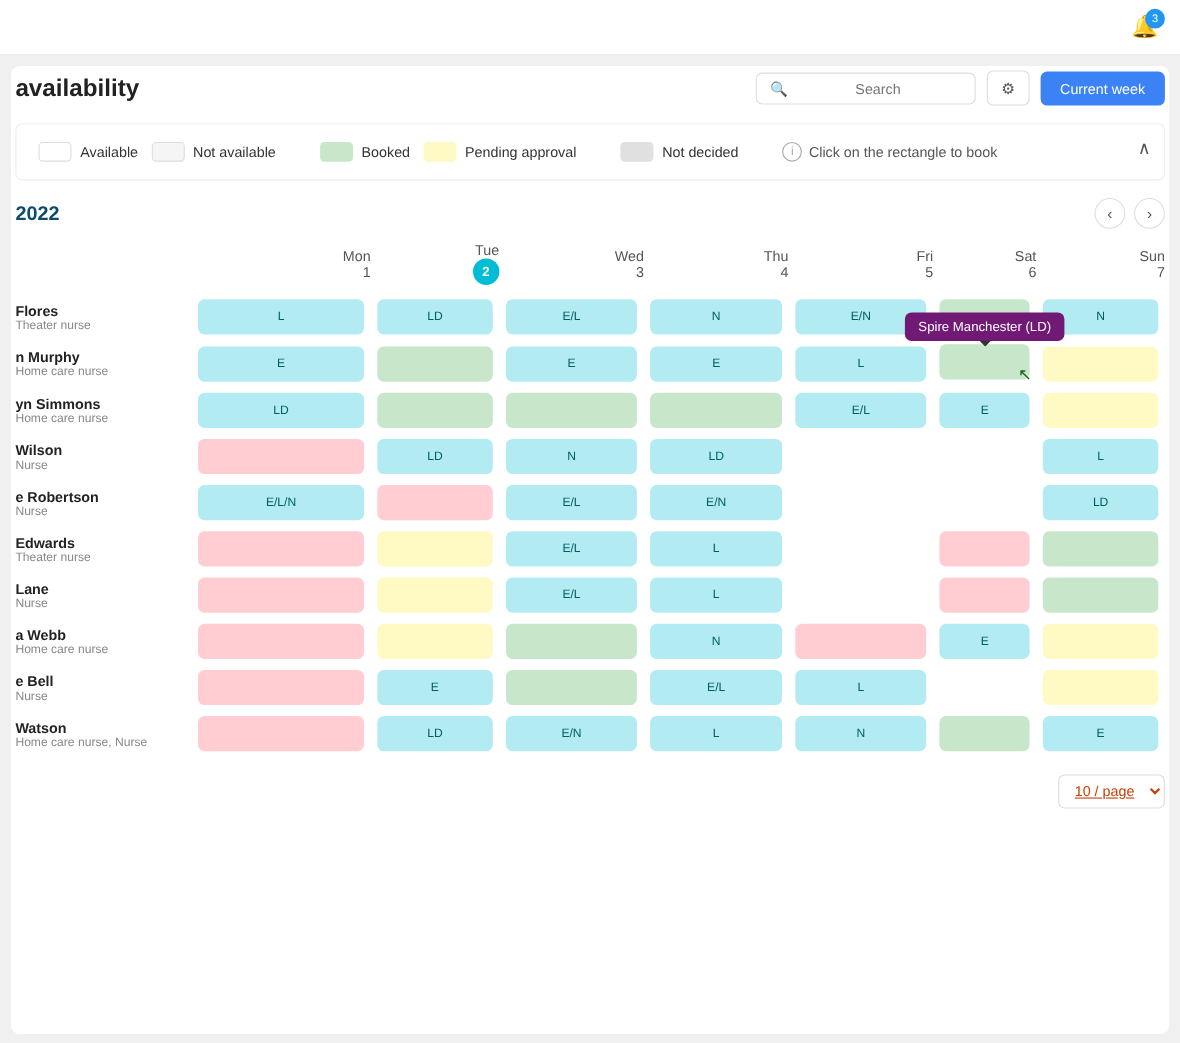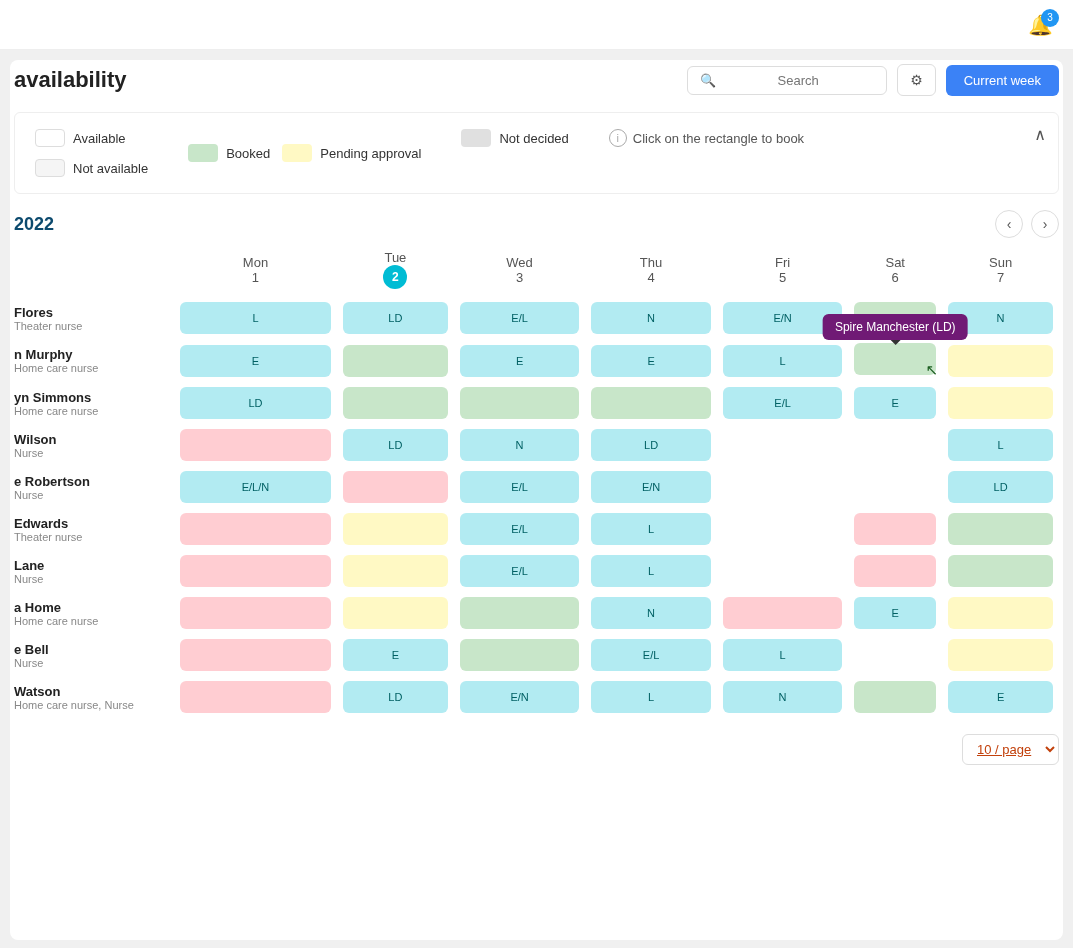--- a/index.html
+++ b/index.html
@@ -204,21 +204,21 @@
       align-items: center;
       justify-content: center;
     }
 
     .calendar-table {
       width: 100%;
       border-collapse: collapse;
     }
 
     .calendar-table th {
-      text-align: center;
+      text-align: right;
       font-weight: 500;
       color: #555;
       padding-bottom: 8px;
       font-size: 13px;
     }
 
     .day-num {
       font-size: 13px;
       color: #555;
     }
@@ -344,21 +344,21 @@
         <input type="text" placeholder="Search" style="">
       </div>
       <button class="filter-btn">⚙</button>
       <button class="current-week-btn">Current week</button>
     </div>
   </div>
 
   <div class="legend-section">
     <button class="legend-collapse">∧</button>
     <div class="legend-grid">
-      <div style="display:flex;flex-direction:column;gap:12px;">
+      <div style="display:flex;gap:12px;">
         <div class="legend-item">
           <div class="legend-box legend-available"></div>
           <span>Available</span>
         </div>
         <div class="legend-item">
           <div class="legend-box" style="background:#f5f5f5;border:1px solid #ddd;"></div>
           <span>Not available</span>
         </div>
       </div>
       <div style="display:flex;flex-direction:row;gap:12px;">
@@ -619,21 +619,21 @@
             </td>
             <td class="cell">
               <div class="shift-block shift-pink"></div>
             </td>
             <td class="cell">
               <div class="shift-block shift-green"></div>
             </td>
           </tr>
           <tr>
             <td class="name-col">
-              <div class="nurse-name">a Home</div>
+              <div class="nurse-name">a Webb</div>
               <div class="nurse-role">Home care nurse</div>
             </td>
             <td class="cell">
               <div class="shift-block shift-pink"></div>
             </td>
             <td class="cell">
               <div class="shift-block shift-yellow"></div>
             </td>
             <td class="cell">
               <div class="shift-block shift-green"></div>

